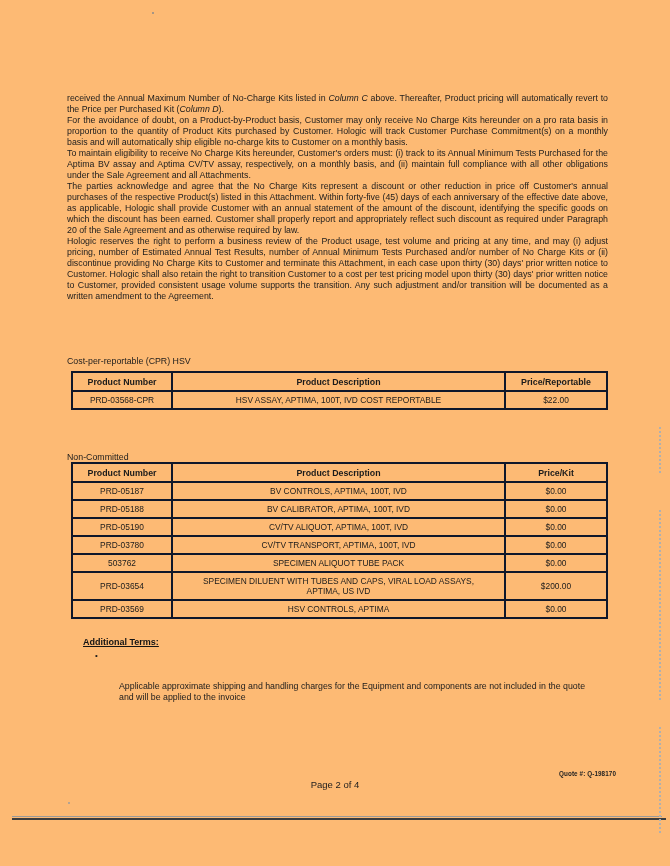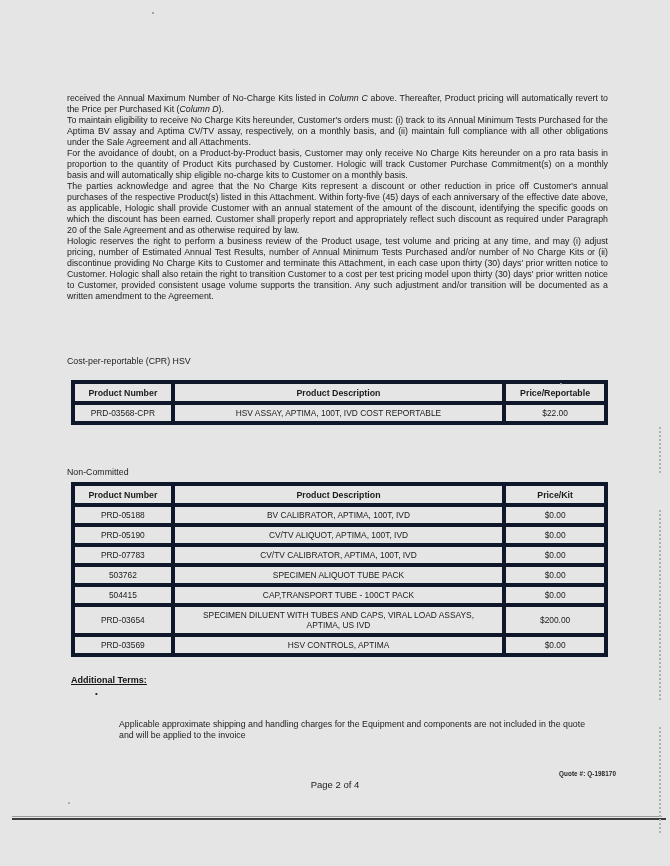--- a/index.html
+++ b/index.html
@@ -2,49 +2,49 @@
 <html><head>
 <meta charset="utf-8">
 <style>
   html, body { margin:0; padding:0; }
   body {
     width:670px; height:866px;
     background:#ffffff;
     font-family:"Liberation Sans", sans-serif;
     color:#1b1b1b;
   }
-  .page { position:relative; width:670px; height:866px; background:#e5e5e5; overflow:hidden; }
+  .page { position:relative; width:670px; height:866px; background:#fdba74; overflow:hidden; }
   .content { position:absolute; left:67px; top:93px; width:541px; }
 
   p.para { margin:0; font-size:8.8px; line-height:11px; text-align:justify; color:#1c1c1c; }
   .p1 { margin-bottom:15px; }
   .p2 { margin-bottom:10px; }
   .p3 { margin-bottom:9px; }
   .p4 { margin-bottom:8px; }
   .p5 { margin-bottom:0; }
   .ital { font-style:italic; }
 
   .table-label { font-size:8.8px; margin:0; color:#1c1c1c; }
-  .cpr-label { margin-top:54px; margin-bottom:14px; }
-  .nc-label  { margin-top:42px; margin-bottom:5px; }
+  .cpr-label { margin-top:54px; margin-bottom:5px; }
+  .nc-label  { margin-top:42px; }
 
   table.doc { border-collapse:collapse; margin-left:4px; border:2px solid #262626; table-layout:fixed; }
   table.doc th, table.doc td {
-    border:4px solid #0f172a; text-align:center; vertical-align:middle;
+    border:2px solid #0f172a; text-align:center; vertical-align:middle;
   }
   table.doc th { font-size:8.8px; font-weight:bold; padding:4px 2px 3px 2px; }
   table.doc td { font-size:8.4px; padding:3px 13px; line-height:10px;text-align:center; }
   .col-num   { width:100px; }
   .col-desc  { width:333px; }
   .col-price { width:102px; }
 
   .additional { margin-top:18px; }
   .additional-heading {
     font-size:9px; font-weight:bold; text-decoration:underline;
-    margin:0 0 3px 4px; color:#141414;
+    margin:0 0 3px 16px; color:#141414;
   }
   .bullet-row { display:flex; font-size:8.8px; line-height:11px; }
   .bullet-dot { flex:none; width:24px; padding-left:28px; font-size:8px; }
   .bullet-text { width:470px;margin-top:31px; }
 
   .quote {
     position:absolute; top:770px; right:54px;
     font-size:6.3px; font-weight:bold; color:#222; letter-spacing:0.1px;
   }
   .page-num {
@@ -66,23 +66,23 @@
 </style>
 </head>
 <body>
 
 <div class="page">
 
   <div class="content">
 
     <p class="para p1"><span>received the Annual Maximum Number of No-Charge Kits listed in </span><span class="ital">Column C</span><span> above.  Thereafter, Product pricing will automatically revert to the Price per Purchased Kit (</span><span class="ital">Column D</span><span>).</span></p>
 
+    <p class="para p2">For the avoidance of doubt, on a Product-by-Product basis, Customer may only receive No Charge Kits hereunder on a pro rata basis in proportion to the quantity of Product Kits purchased by Customer.  Hologic will track Customer Purchase Commitment(s) on a monthly basis and will automatically ship eligible no-charge kits to Customer on a monthly basis.</p>
+
     <p class="para p3">To maintain eligibility to receive No Charge Kits hereunder, Customer's orders must: (i) track to its Annual Minimum Tests Purchased for the Aptima BV assay and Aptima CV/TV assay, respectively, on a monthly basis, and (ii) maintain full compliance with all other obligations under the Sale Agreement and all Attachments.</p>
-
-    <p class="para p2">For the avoidance of doubt, on a Product-by-Product basis, Customer may only receive No Charge Kits hereunder on a pro rata basis in proportion to the quantity of Product Kits purchased by Customer.  Hologic will track Customer Purchase Commitment(s) on a monthly basis and will automatically ship eligible no-charge kits to Customer on a monthly basis.</p>
 
     <p class="para p4">The parties acknowledge and agree that the No Charge Kits represent a discount or other reduction in price off Customer's annual purchases of the respective Product(s) listed in this Attachment.  Within forty-five (45) days of each anniversary of the effective date above, as applicable, Hologic shall provide Customer with an annual statement of the amount of the discount, identifying the specific goods on which the discount has been earned.  Customer shall properly report and appropriately reflect such discount as required under Paragraph 20 of the Sale Agreement and as otherwise required by law.</p>
 
     <p class="para p5">Hologic reserves the right to perform a business review of the Product usage, test volume and pricing at any time, and may (i) adjust pricing, number of Estimated Annual Test Results, number of Annual Minimum Tests Purchased and/or number of No Charge Kits or (ii) discontinue providing No Charge Kits to Customer and terminate this Attachment, in each case upon thirty (30) days' prior written notice to Customer. Hologic shall also retain the right to transition Customer to a cost per test pricing model upon thirty (30) days' prior written notice to Customer, provided consistent usage volume supports the transition.  Any such adjustment and/or transition will be documented as a written amendment to the Agreement.</p>
 
     <p class="table-label cpr-label">Cost-per-reportable (CPR) HSV</p>
 
     <table class="doc">
       <colgroup>
         <col class="col-num">
@@ -115,42 +115,42 @@
       </colgroup>
       <thead>
         <tr>
           <th>Product Number</th>
           <th>Product Description</th>
           <th>Price/Kit</th>
         </tr>
       </thead>
       <tbody>
         <tr>
+          <td>PRD-05187</td>
+          <td>BV CONTROLS, APTIMA, 100T, IVD</td>
+          <td>$0.00</td>
+        </tr>
+        <tr>
           <td>PRD-05188</td>
           <td>BV CALIBRATOR, APTIMA, 100T, IVD</td>
           <td>$0.00</td>
         </tr>
         <tr>
           <td>PRD-05190</td>
           <td>CV/TV ALIQUOT, APTIMA, 100T, IVD</td>
           <td>$0.00</td>
         </tr>
         <tr>
-          <td>PRD-07783</td>
-          <td>CV/TV CALIBRATOR, APTIMA, 100T, IVD</td>
+          <td>PRD-03780</td>
+          <td>CV/TV TRANSPORT, APTIMA, 100T, IVD</td>
           <td>$0.00</td>
         </tr>
         <tr>
           <td>503762</td>
           <td>SPECIMEN ALIQUOT TUBE PACK</td>
-          <td>$0.00</td>
-        </tr>
-        <tr>
-          <td>504415</td>
-          <td>CAP,TRANSPORT TUBE - 100CT PACK</td>
           <td>$0.00</td>
         </tr>
         <tr>
           <td>PRD-03654</td>
           <td>SPECIMEN DILUENT WITH TUBES AND CAPS, VIRAL LOAD ASSAYS, APTIMA, US IVD</td>
           <td>$200.00</td>
         </tr>
         <tr>
           <td>PRD-03569</td>
           <td>HSV CONTROLS, APTIMA</td>

